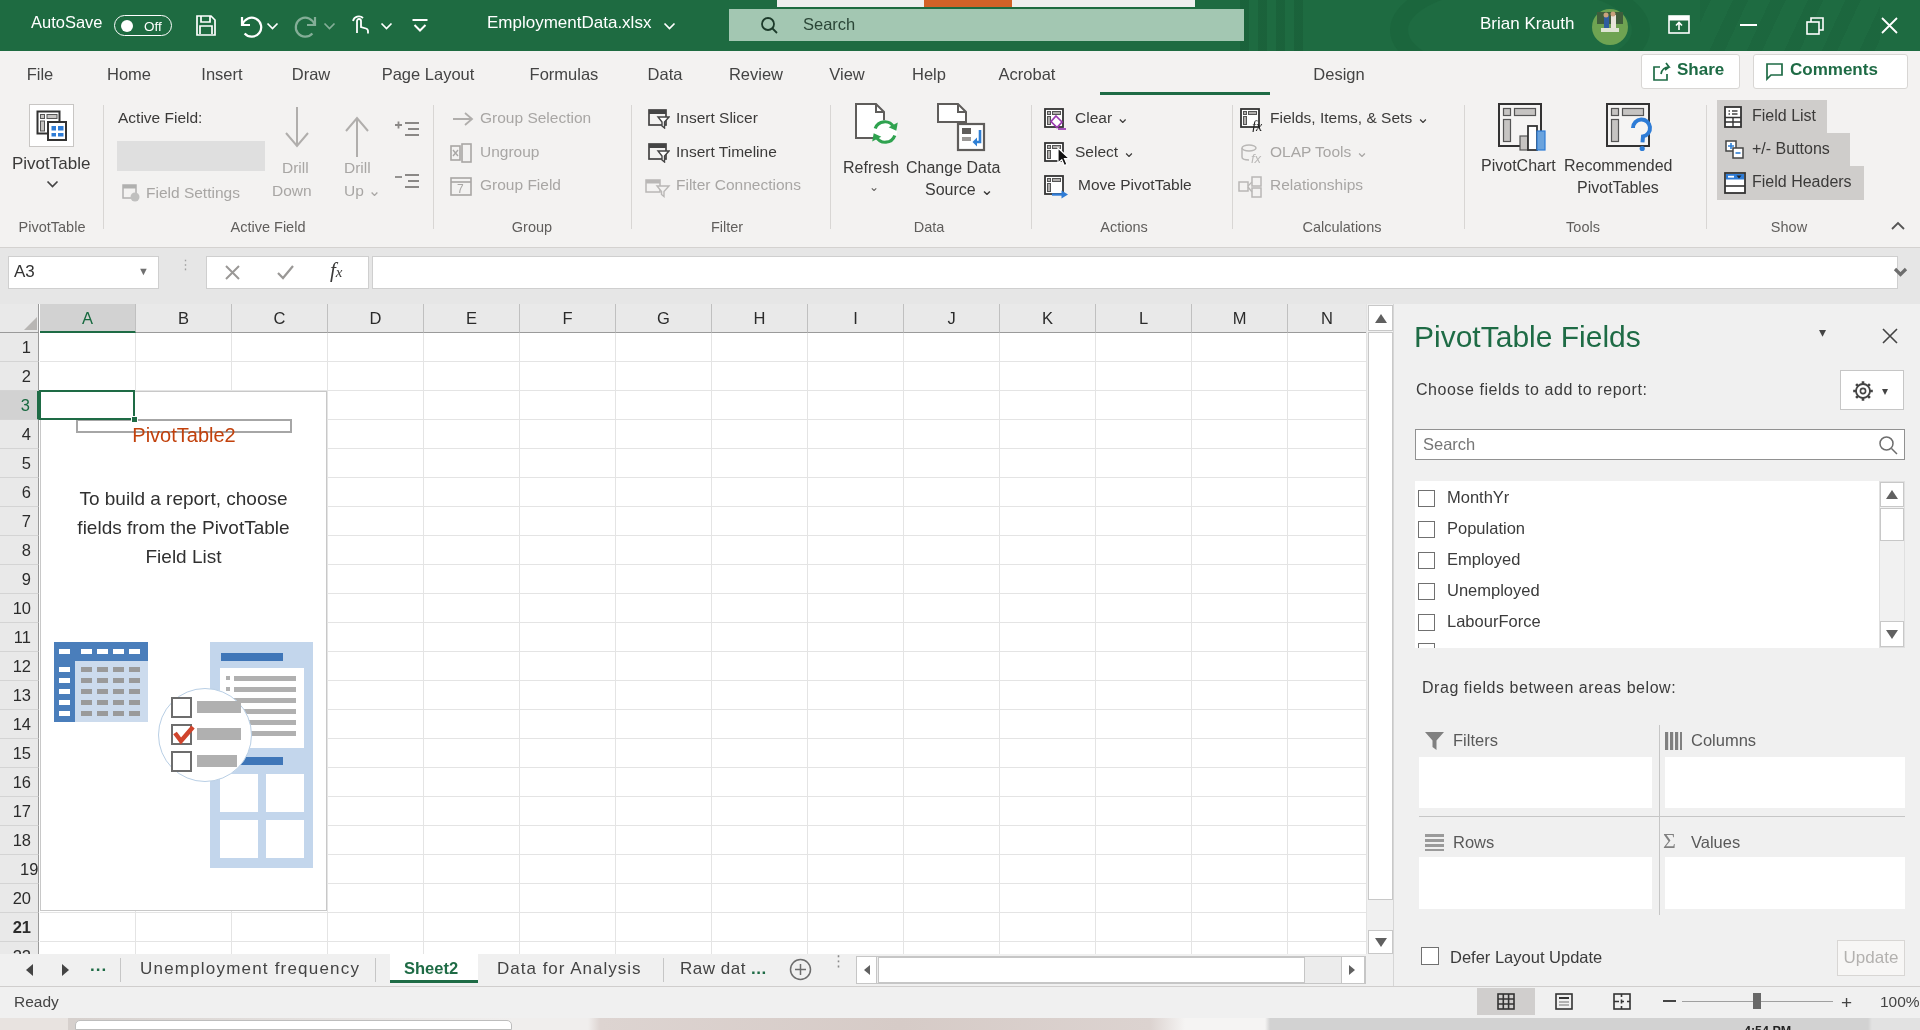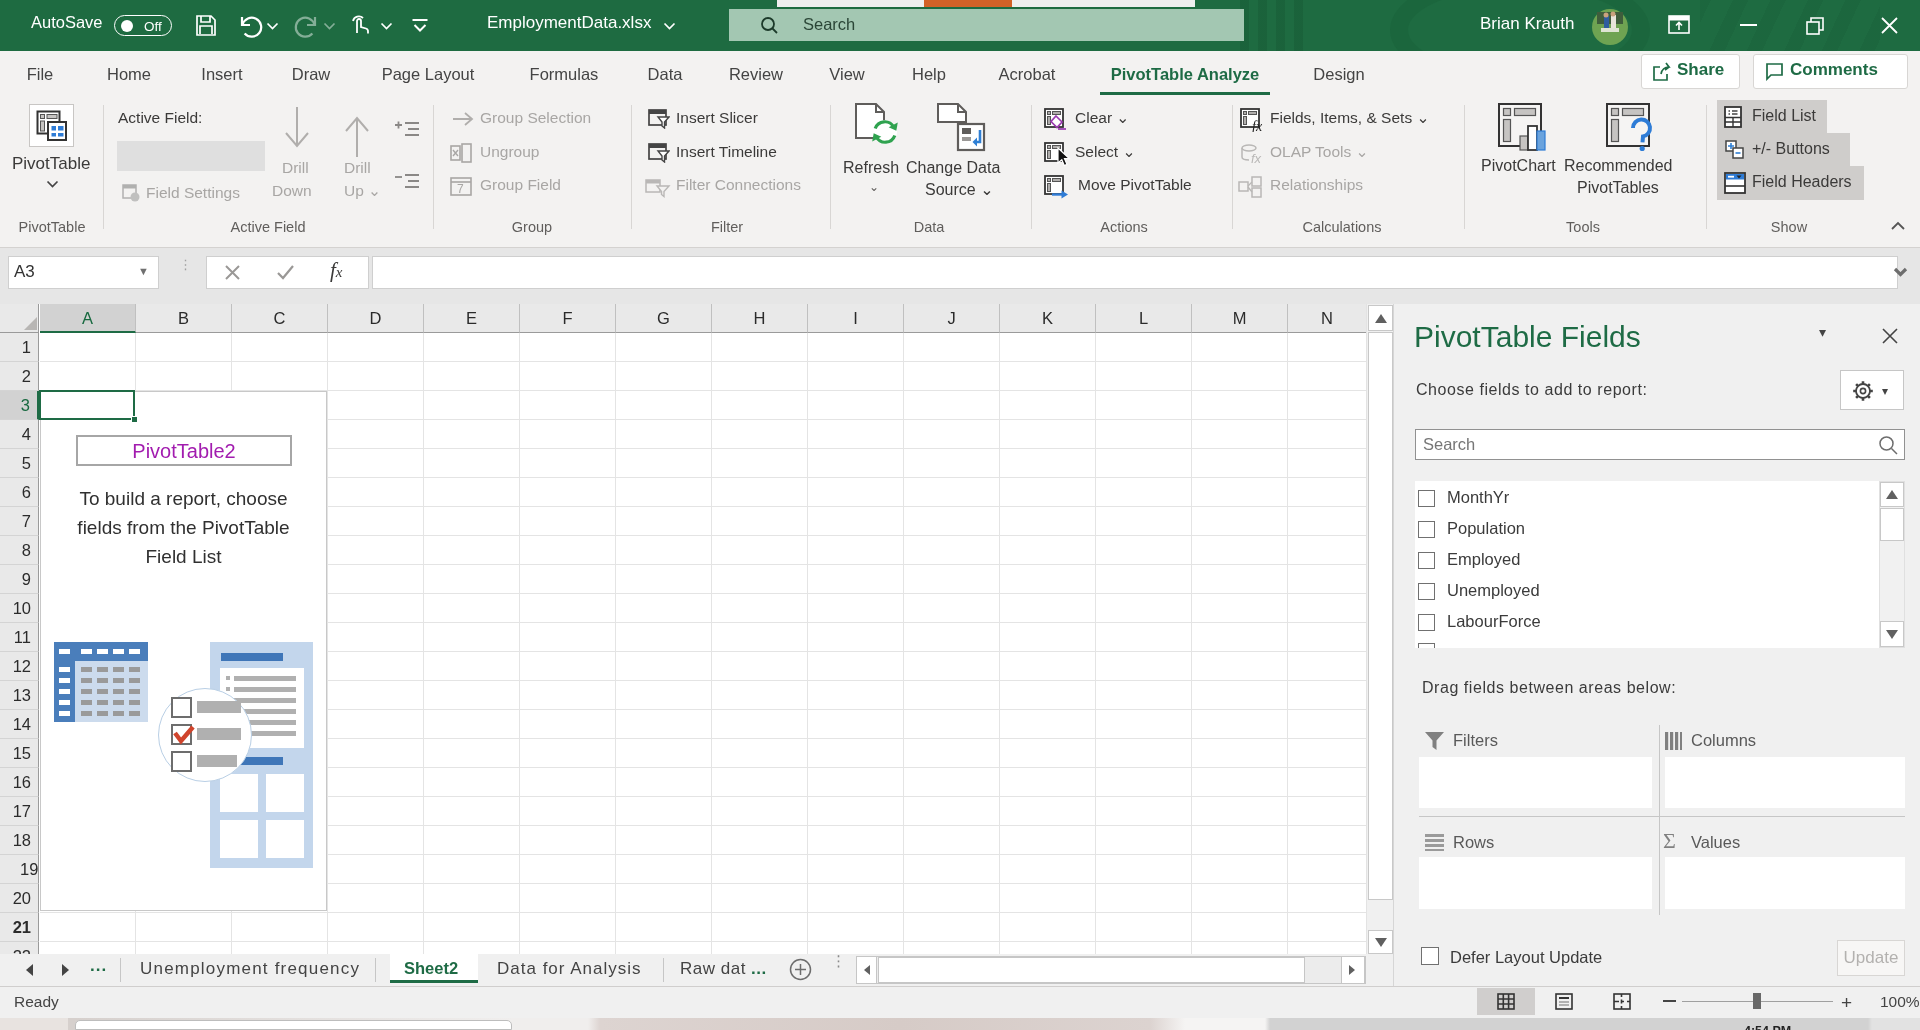--- a/index.html
+++ b/index.html
@@ -134,21 +134,20 @@
     <div class="rtab" style="left:95px;width:68px;">Home</div>
     <div class="rtab" style="left:190px;width:64px;">Insert</div>
     <div class="rtab" style="left:282px;width:58px;">Draw</div>
     <div class="rtab" style="left:370px;width:116px;">Page Layout</div>
     <div class="rtab" style="left:516px;width:96px;">Formulas</div>
     <div class="rtab" style="left:638px;width:54px;">Data</div>
     <div class="rtab" style="left:718px;width:76px;">Review</div>
     <div class="rtab" style="left:822px;width:50px;">View</div>
     <div class="rtab" style="left:902px;width:54px;">Help</div>
     <div class="rtab" style="left:988px;width:78px;">Acrobat</div>
-    <div class="rtab" style="left:1098px;width:174px;color:#1e6b45;font-weight:bold;">PivotTable Analyze</div>
     <div class="abs" style="left:1100px;top:41px;width:170px;height:3px;background:#1e6b45;"></div>
     <div class="rtab" style="left:1302px;width:74px;">Design</div>
 
     <div class="abs" style="left:1641px;top:3px;width:99px;height:35px;background:#fff;border:1px solid #d8d6d4;border-radius:3px;"></div>
     <svg class="abs" style="left:1652px;top:11px" width="19" height="19" viewBox="0 0 19 19">
         <path d="M8 5 h-6 v13 h13 v-6" fill="none" stroke="#1e6b45" stroke-width="1.7"></path>
         <path d="M9 12 c1-5 4-7 8-7 l-3-4 m3 4 l-4 3" fill="none" stroke="#1e6b45" stroke-width="1.7"></path>
       </svg>
     <div class="abs" style="left:1677px;top:9px;color:#1e6b45;font-size:17px;font-weight:bold;">Share</div>
     <div class="abs" style="left:1753px;top:3px;width:155px;height:35px;background:#fff;border:1px solid #d8d6d4;border-radius:3px;"></div>
@@ -437,21 +436,21 @@
     <div class="rowhdr" style="top:435px;">15</div>
     <div class="rowhdr" style="top:464px;">16</div>
     <div class="rowhdr" style="top:493px;">17</div>
     <div class="rowhdr" style="top:522px;text-align:right;">18</div>
     <div class="rowhdr" style="top:551px;padding-left:20px;">19</div>
     <div class="rowhdr" style="top:580px;">20</div>
     <div class="rowhdr" style="top:609px;font-weight:bold;">21</div>
     <div class="rowhdr" style="top:638px;">22</div>
 
     <div class="abs" style="left:40px;top:87px;width:287px;height:520px;background:#fff;border:1px solid #c8c8c8;"></div>
-    <div class="abs" style="left:76px;top:131px;width:216px;height:31px;border:2px solid #a6a6a6;color:#a21caf;font-size:20px;text-align:center;line-height:28px;">PivotTable2</div>
+    <div class="abs" style="left:76px;top:115px;width:216px;height:14px;border:2px solid #a6a6a6;color:#c2410c;font-size:20px;text-align:center;line-height:28px;">PivotTable2</div>
     <div class="abs" style="left:40px;top:180px;width:287px;text-align:center;font-size:19px;color:#303030;line-height:29px;">To build a report, choose<br>fields from the PivotTable<br>Field List</div>
 
     <svg class="abs" style="left:54px;top:338px" width="94" height="80" viewBox="0 0 94 80">
       <rect x="0" y="0" width="94" height="19" fill="#4a7ebb"></rect>
       <rect x="0" y="19" width="21" height="61" fill="#4a7ebb"></rect>
       <rect x="21" y="19" width="73" height="61" fill="#ccdbed"></rect>
       <g fill="#fff">
           <rect x="5" y="7" width="11" height="5"></rect>
           <rect x="27" y="7" width="11" height="5"></rect>
           <rect x="43" y="7" width="11" height="5"></rect>

